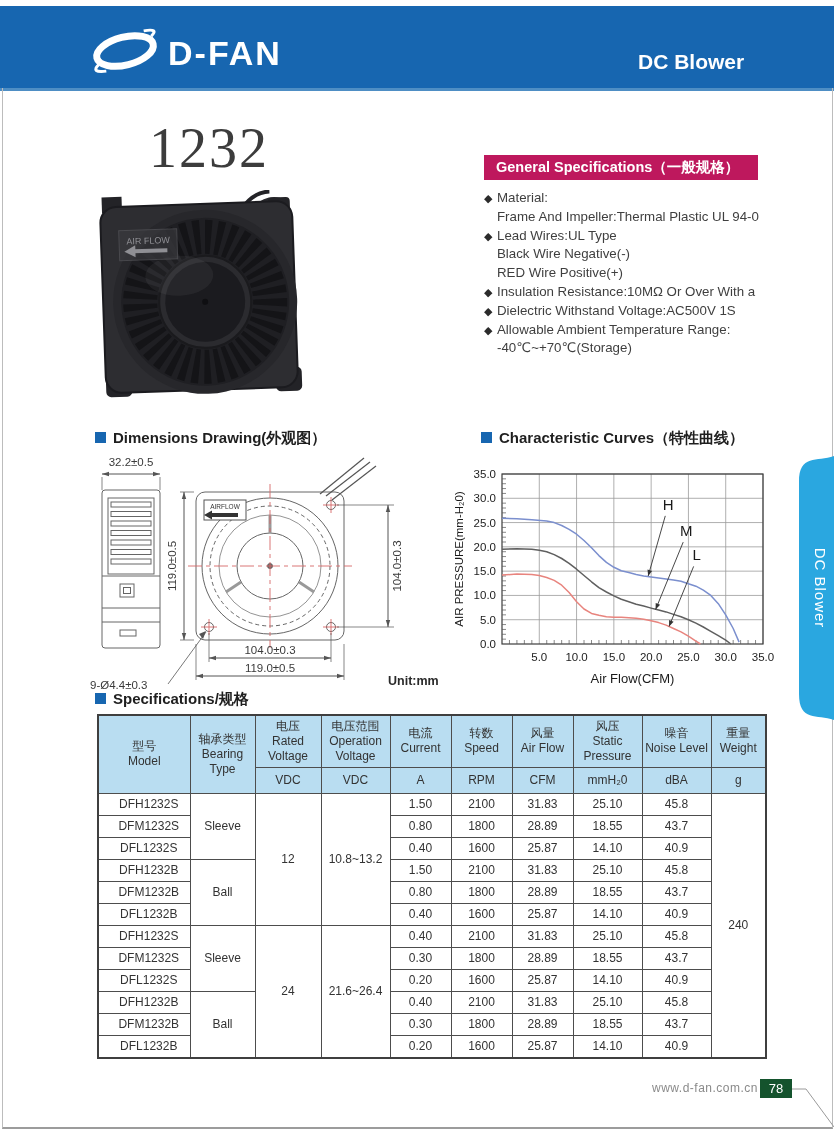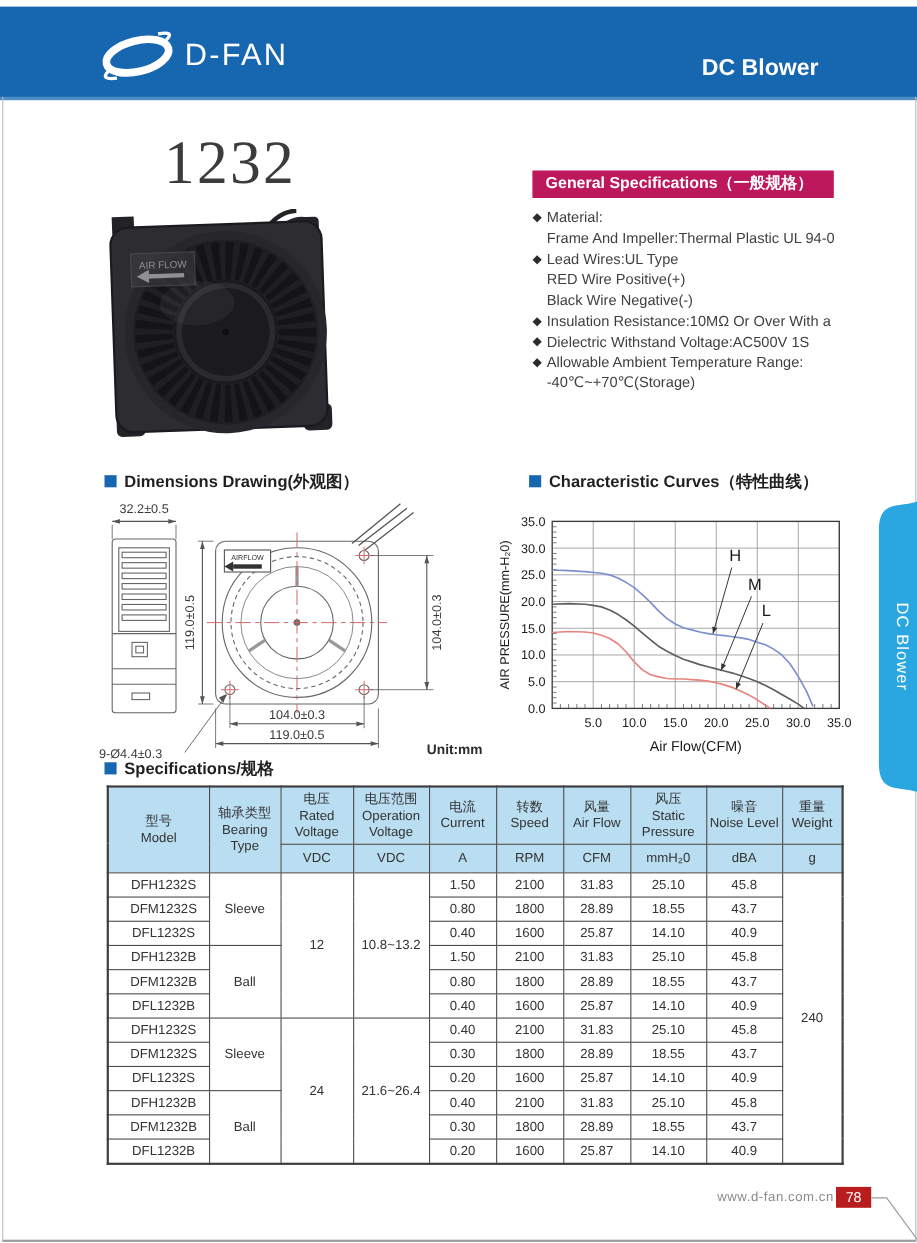--- a/index.html
+++ b/index.html
@@ -3,21 +3,21 @@
 <meta charset="utf-8">
 <style>
   html,body{margin:0;padding:0;}
   body{width:834px;height:1130px;position:relative;background:#fff;
        font-family:"Liberation Sans","DejaVu Sans",sans-serif;color:#333;overflow:hidden;}
   .abs{position:absolute;}
   svg text{font-family:"Liberation Sans","DejaVu Sans",sans-serif;}
 
   
   .hdr{left:0;top:6px;width:834px;height:82px;background:#1766b0;border-bottom:3px solid #4e8ec4;}
-  .brand{left:168px;top:28px;color:#fff;font-size:28px;font-weight:normal;letter-spacing:2px;}
+  .brand{left:168px;top:28px;color:#fff;font-size:34px;font-weight:bold;letter-spacing:2px;}
   .size-title{left:318px;top:24px;color:#fff;font-size:37px;font-weight:400;letter-spacing:1px;}
   .prod-type{left:638px;top:44px;color:#fff;font-size:21px;font-weight:600;}
 
   
   .frame{left:2px;top:88px;width:829px;height:1039px;border:1px solid #bcbcbc;border-top:none;border-bottom:2px solid #9c9c9c;}
 
   .model-no{left:132px;top:116px;font-family:"Liberation Serif","DejaVu Serif",serif;
             font-size:56px;color:#3c3c3c;letter-spacing:2px;margin-left:17px;}
 
   
@@ -40,21 +40,21 @@
   .spec-table th,.spec-table td{border:1px solid #4d4d4d;padding:0;text-align:center;}
   .spec-table thead th{background:#b9ddf1;font-weight:normal;}
   .spec-table thead tr:first-child{height:52px;}
   .spec-table thead tr:last-child{height:26px;}
   .spec-table tbody td{height:21px;background:#fff;}
   .th-line{line-height:15px;}
   .model-cell{text-align:center;padding-left:9px !important;margin-left:12px;}
 
   
   .site{left:652px;top:1081px;font-size:12px;color:#8a8a8a;letter-spacing:.5px;}
-  .pageno{left:760px;top:1079px;width:32px;height:19px;background:#b91c1c;color:#fff;
+  .pageno{left:760px;top:1079px;width:32px;height:19px;background:#14532d;color:#fff;
           font-size:13px;text-align:center;line-height:19px;}
 </style>
 </head>
 <body>
 
 <div class="abs hdr">
   <svg class="abs" style="left:88px;top:22px;" width="75" height="46" viewBox="0 0 75 46">
     <g transform="rotate(-14 37 23)">
       <ellipse cx="37" cy="23" rx="29" ry="14" fill="none" stroke="#ffffff" stroke-width="7"></ellipse>
       <path d="M8 30 Q-2 36 14 38" fill="none" stroke="#ffffff" stroke-width="3"></path>
@@ -101,25 +101,25 @@
   <div class="gs-line">
       <span class="gs-bullet"></span>
       <span>Frame And Impeller:Thermal Plastic UL 94-0</span>
     </div>
   <div class="gs-line">
       <span class="gs-bullet">◆</span>
       <span>Lead Wires:UL Type</span>
     </div>
   <div class="gs-line">
       <span class="gs-bullet"></span>
+      <span>Black Wire Negative(-)</span>
+    </div>
+  <div class="gs-line">
+      <span class="gs-bullet"></span>
       <span>RED Wire Positive(+)</span>
-    </div>
-  <div class="gs-line">
-      <span class="gs-bullet"></span>
-      <span>Black Wire Negative(-)</span>
     </div>
   <div class="gs-line">
       <span class="gs-bullet">◆</span>
       <span>Insulation Resistance:10MΩ Or Over With a</span>
     </div>
   <div class="gs-line">
       <span class="gs-bullet">◆</span>
       <span>Dielectric Withstand Voltage:AC500V 1S</span>
     </div>
   <div class="gs-line">

